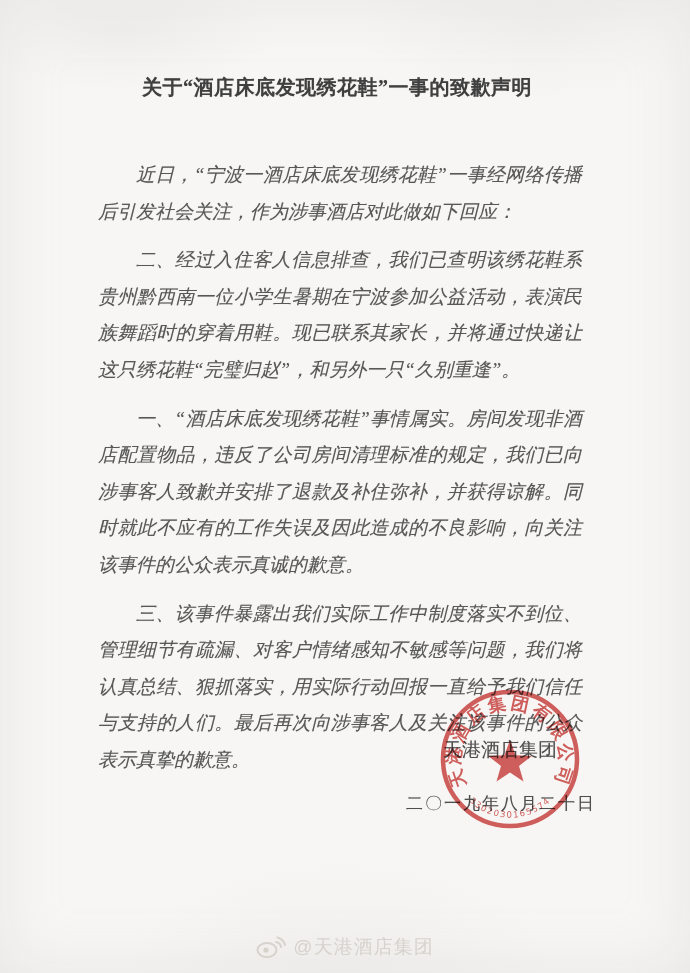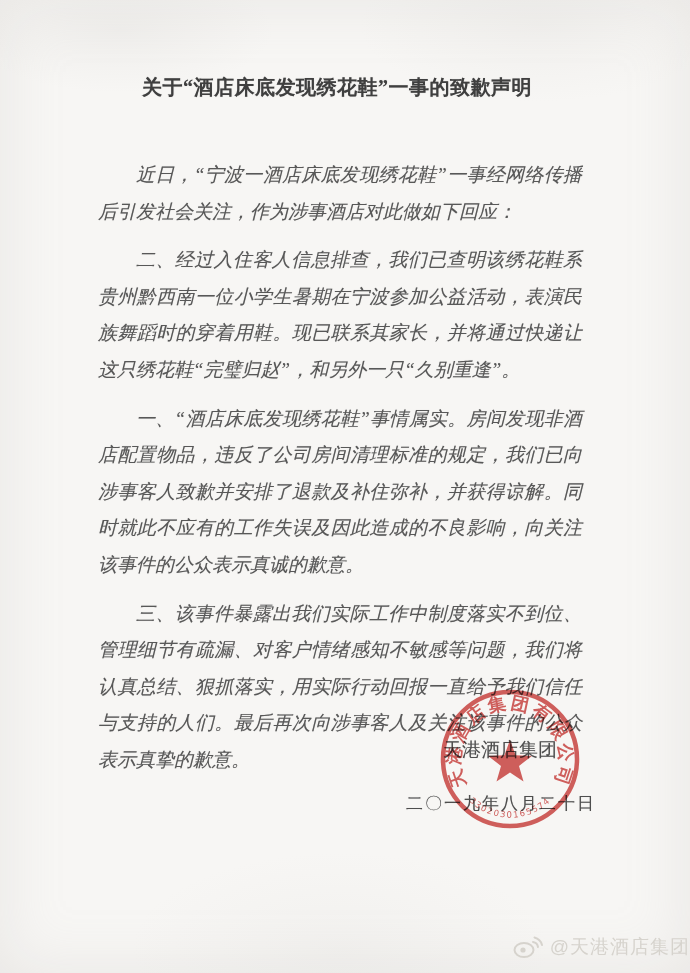--- a/index.html
+++ b/index.html
@@ -80,21 +80,21 @@
     font-family: "DejaVu Sans", sans-serif;
     font-size: 8.5px;
     letter-spacing: 1.5px;
   }
   .watermark {
     position: absolute;
     left: 0; right: 0;
     top: 934px;
     display: flex;
     align-items: center;
-    justify-content: flex-end;
+    justify-content: center;
     gap: 7px;
     color: #d6d3cd;
   }
   .watermark-text {
     font-size: 19px;
     font-family: "Liberation Sans", "DejaVu Sans", sans-serif;
     letter-spacing: 1px;
   }
 </style>
 </head>

